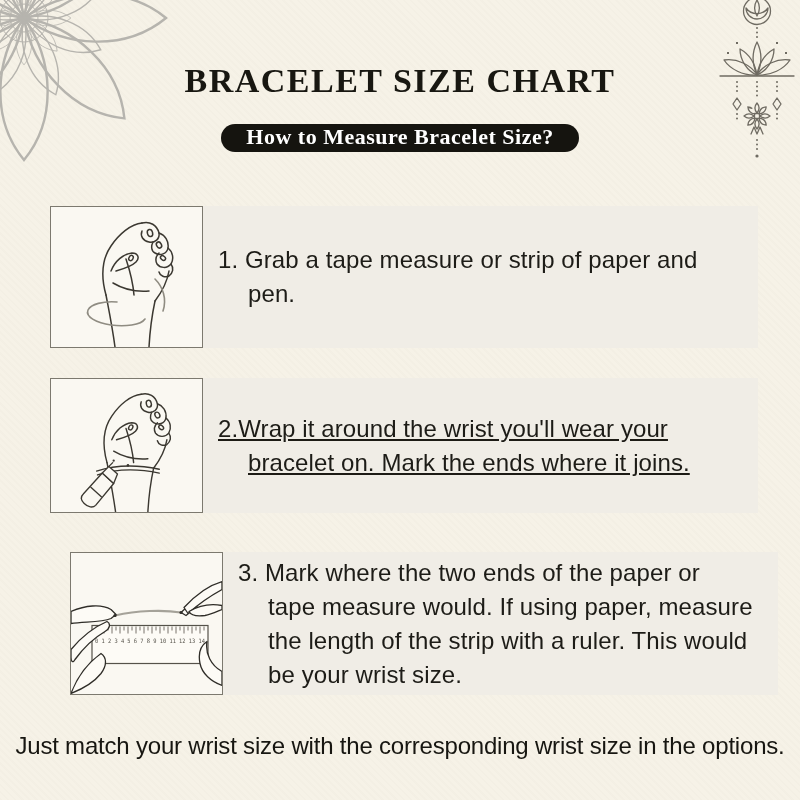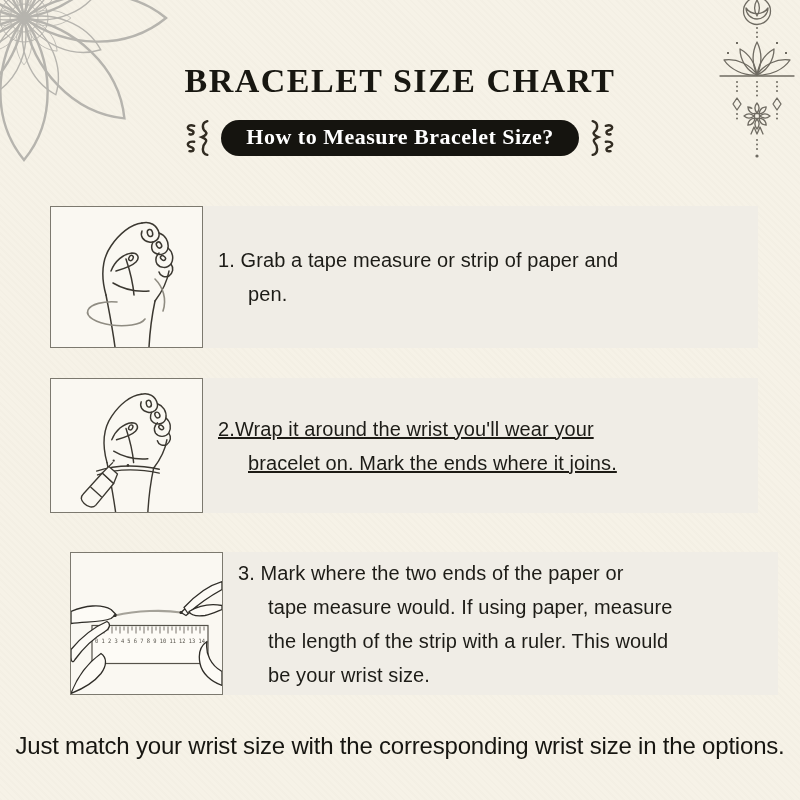--- a/index.html
+++ b/index.html
@@ -17,21 +17,21 @@
   .lotus { left:705px; top:-2px; }
   .title {
     position:absolute; top:57px; left:0; width:100%;
     text-align:center;
     font-family:"Liberation Serif", serif;
     font-weight:700; font-size:34px; letter-spacing:1.5px;
     color:#181711; line-height:48px;
   }
   .badge-row {
     position:absolute; top:117px; left:0; width:100%; height:42px;
-    display:flex; align-items:center; justify-content:center; gap:9px;
+    display:flex; align-items:center; justify-content:center; gap:9px;flex-direction:column;
   }
   .badge {
     background:#15140f; color:#ffffff; height:36px;
     display:flex; align-items:center; padding:0 25px 2px;
     border-radius:19px;
     font-family:"Liberation Serif", serif; font-weight:700;
     font-size:22px; letter-spacing:0.5px;
   }
   .row {
     position:absolute; left:50px; width:708px;
@@ -45,21 +45,21 @@
     width:153px; flex:0 0 153px; height:100%;
     background:#faf8f2; border:1px solid #7c796f;
   }
   .box svg { width:100%; height:100%; }
   .step-text {
     flex:1; margin-left:15px;
     display:flex; flex-direction:column; justify-content:center;
     overflow:visible;
   }
   .line {
-    font-size:20px; line-height:34px; color:#1d1c17;
+    font-size:24px; line-height:34px; color:#1d1c17;
     white-space:nowrap; letter-spacing:0.1px;
   }
   .line.cont { padding-left:30px; }
   .footer-note {
     position:absolute; top:731px; left:0; width:100%;
     text-align:center; font-size:24px; letter-spacing:-0.2px;
     color:#171611; line-height:30px;
   }
 </style>
 </head>

